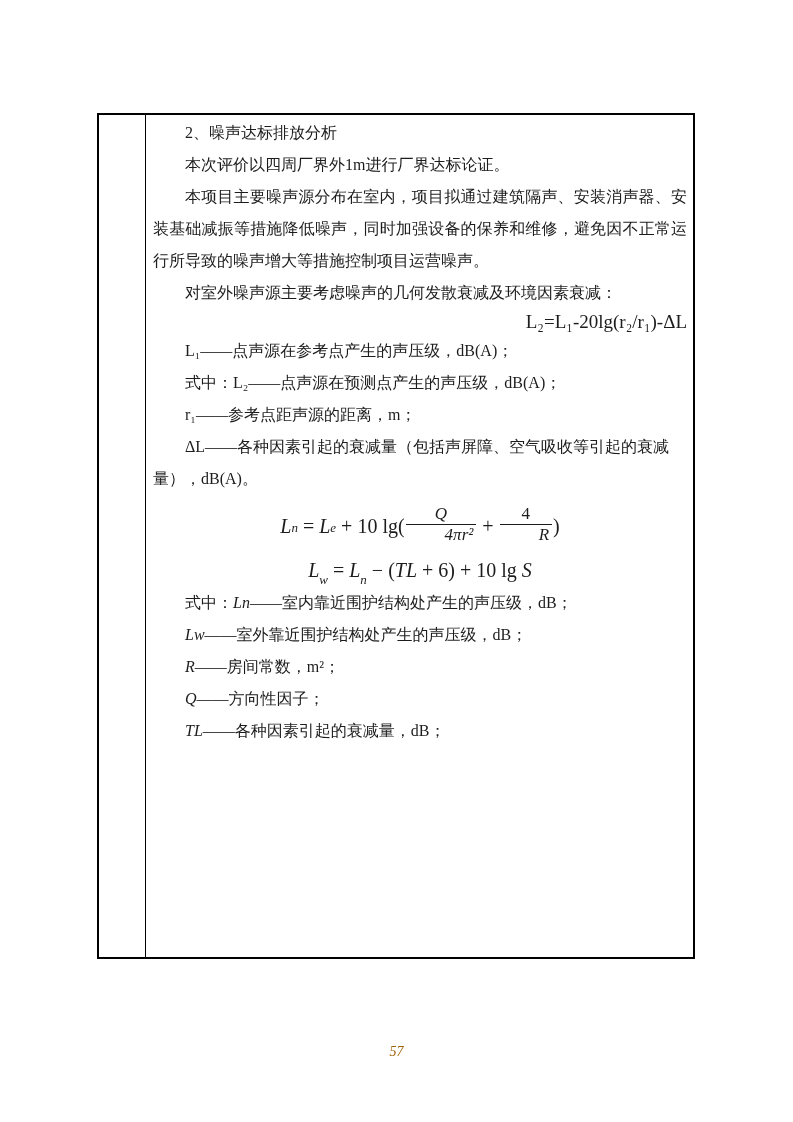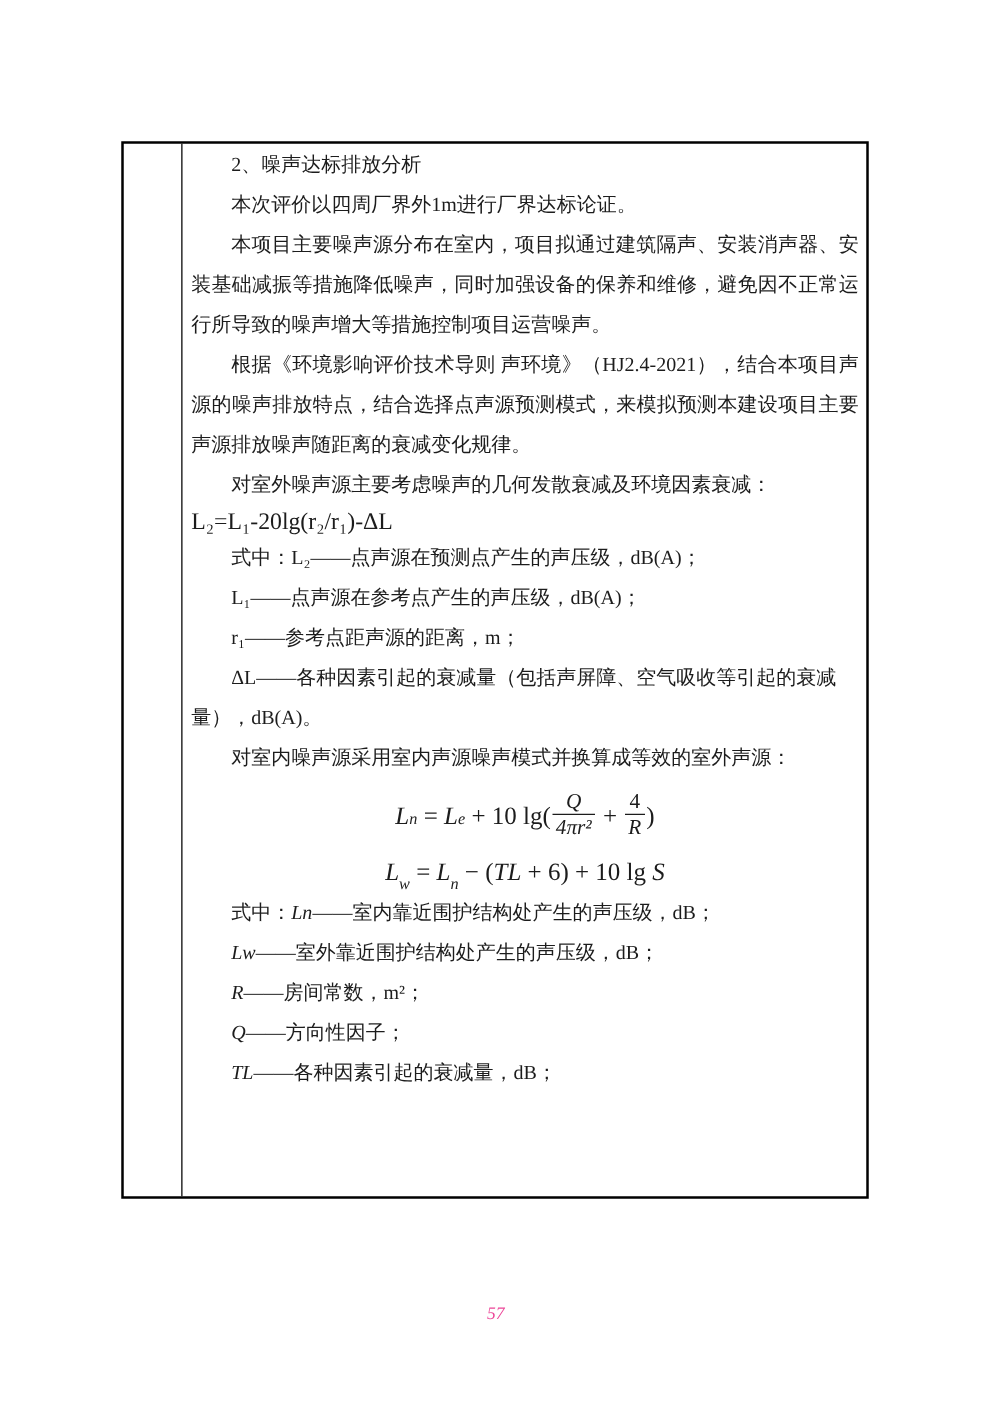--- a/index.html
+++ b/index.html
@@ -20,21 +20,21 @@
   }
   .main-cell {
     flex:1; overflow:hidden;
     padding:2px 6px 0 7px;
     font-size:16px; line-height:32px;
   }
   p { margin:0; }
   .indent { text-indent:2em; }
   .justify { text-align:justify; }
   .formula-line {
-    text-align:left;
+    text-align:right;
     font-size:19px; line-height:26px; height:26px;
     white-space:nowrap;
   }
   .math-block {
     text-align:center; font-size:20px;
     white-space:nowrap;
   }
   .mb-tall { height:58px; line-height:58px; }
   .mb-tall > * { vertical-align:middle; }
   .mb-short { height:34px; line-height:34px; }
@@ -42,53 +42,51 @@
   .math-block sub {
     font-size:13px; font-style:italic;
     position:relative; top:2px; line-height:0;
   }
   .frac {
     display:inline-block; vertical-align:middle;
     text-align:center; font-size:17px; line-height:1.15;
     margin:0 1px; position:relative; top:-2px;
   }
   .frac .num { display:block; border-bottom:1.5px solid #1c1c1c; padding:0 3px; }
-  .frac .den { display:block; padding:0 3px; }
+  .frac .den { display:block; padding:0 3px;margin-left:36px; }
   .def-var { font-style:italic; }
   .page-number {
     position:absolute; top:1044px; left:0; width:100%;
     text-align:center; font-size:14px; font-style:italic;
-    color:#ec4899;
+    color:#a16207;
   }
 </style>
 </head>
 <body>
 
 <div class="doc-table">
   <div class="left-cell"></div>
   <div class="main-cell">
 
     <p class="indent">2、噪声达标排放分析</p>
 
     <p class="indent">本次评价以四周厂界外1m进行厂界达标论证。</p>
 
     <p class="indent justify">本项目主要噪声源分布在室内，项目拟通过建筑隔声、安装消声器、安装基础减振等措施降低噪声，同时加强设备的保养和维修，避免因不正常运行所导致的噪声增大等措施控制项目运营噪声。</p>
 
-    <p class="indent justify">根据《环境影响评价技术导则 声环境》（HJ2.4-2021），结合本项目声源的噪声排放特点，结合选择点声源预测模式，来模拟预测本建设项目主要声源排放噪声随距离的衰减变化规律。</p>
 
     <p class="indent">对室外噪声源主要考虑噪声的几何发散衰减及环境因素衰减：</p>
 
     <p class="formula-line">L₂=L₁-20lg(r₂/r₁)-ΔL</p>
 
+    <p class="indent">L₁——点声源在参考点产生的声压级，dB(A)；</p>
     <p class="indent">式中：L₂——点声源在预测点产生的声压级，dB(A)；</p>
-    <p class="indent">L₁——点声源在参考点产生的声压级，dB(A)；</p>
     <p class="indent">r₁——参考点距声源的距离，m；</p>
     <p class="indent">ΔL——各种因素引起的衰减量（包括声屏障、空气吸收等引起的衰减量），dB(A)。</p>
 
-    <p class="indent">对室内噪声源采用室内声源噪声模式并换算成等效的室外声源：</p>
 
     <div class="math-block mb-tall"><i>L</i><sub>n</sub><span> = </span><i>L</i><sub>e</sub><span> + 10 lg(</span><span class="frac"><i class="num">Q</i><i class="den">4πr²</i></span><span> + </span><span class="frac"><span class="num">4</span><i class="den">R</i></span><span>)</span></div>
 
     <div class="math-block mb-short"><i>L</i><sub>w</sub><span> = </span><i>L</i><sub>n</sub><span> − (</span><i>TL</i><span> + 6) + 10 lg </span><i>S</i></div>
 
     <p class="indent"><span>式中：</span><span class="def-var">Ln</span><span>——室内靠近围护结构处产生的声压级，dB；</span></p>
     <p class="indent"><span></span><span class="def-var">Lw</span><span>——室外靠近围护结构处产生的声压级，dB；</span></p>
     <p class="indent"><span></span><span class="def-var">R</span><span>——房间常数，m²；</span></p>
     <p class="indent"><span></span><span class="def-var">Q</span><span>——方向性因子；</span></p>
     <p class="indent"><span></span><span class="def-var">TL</span><span>——各种因素引起的衰减量，dB；</span></p>

